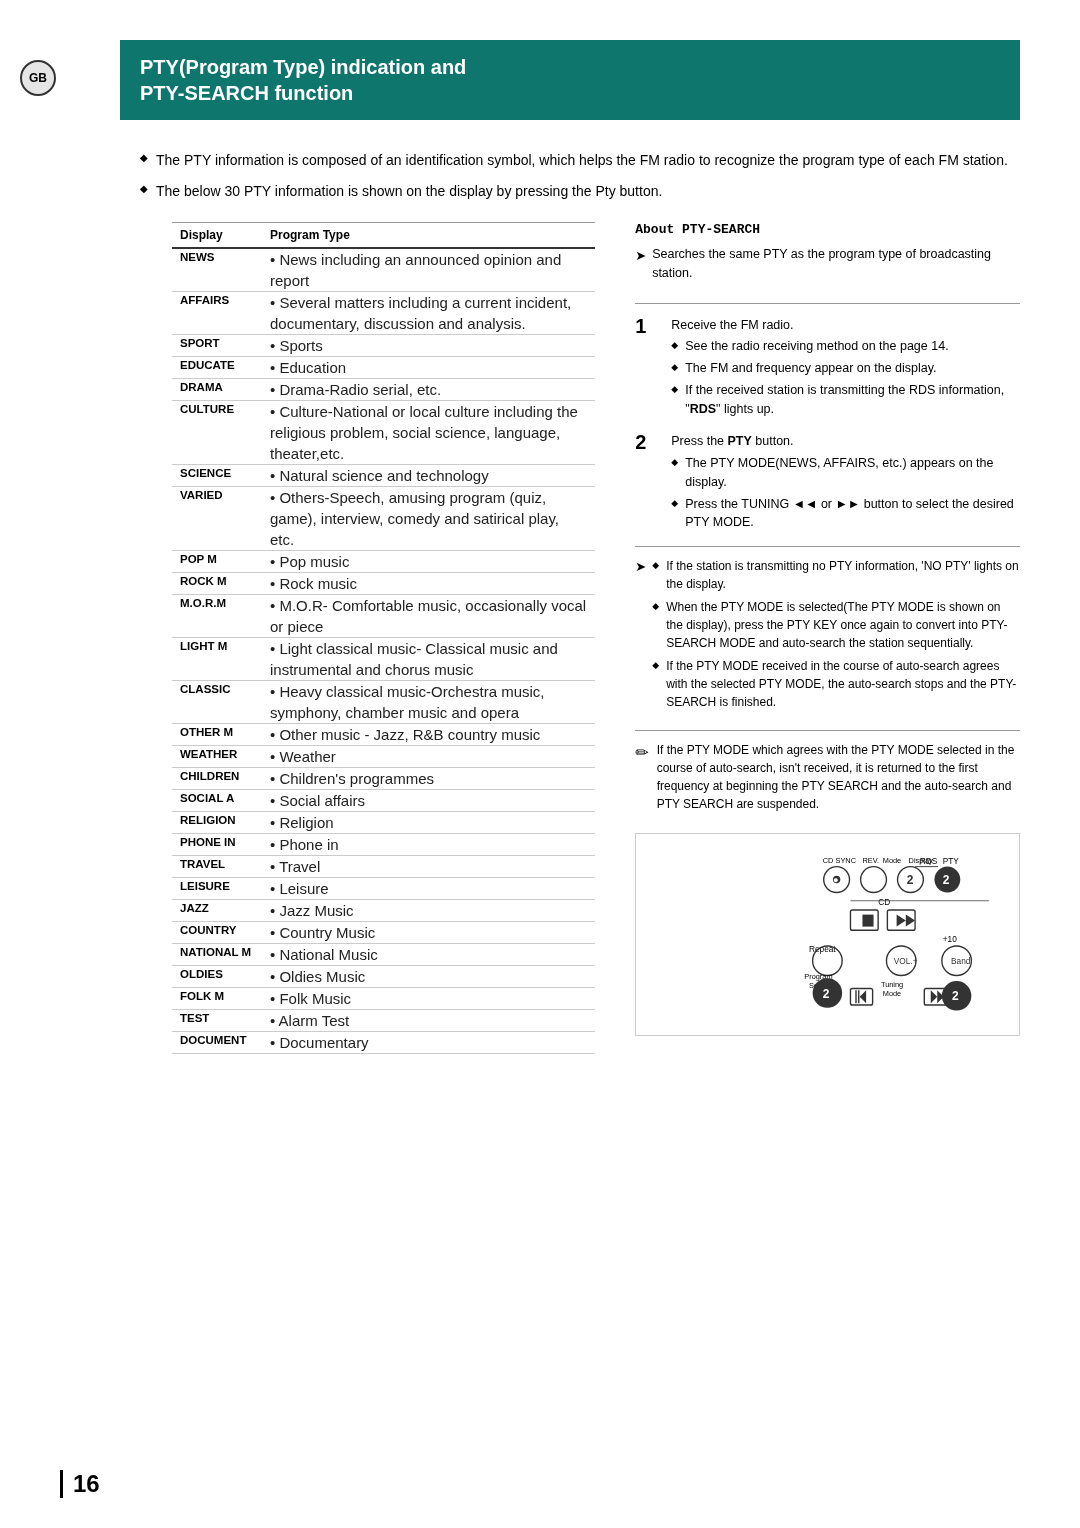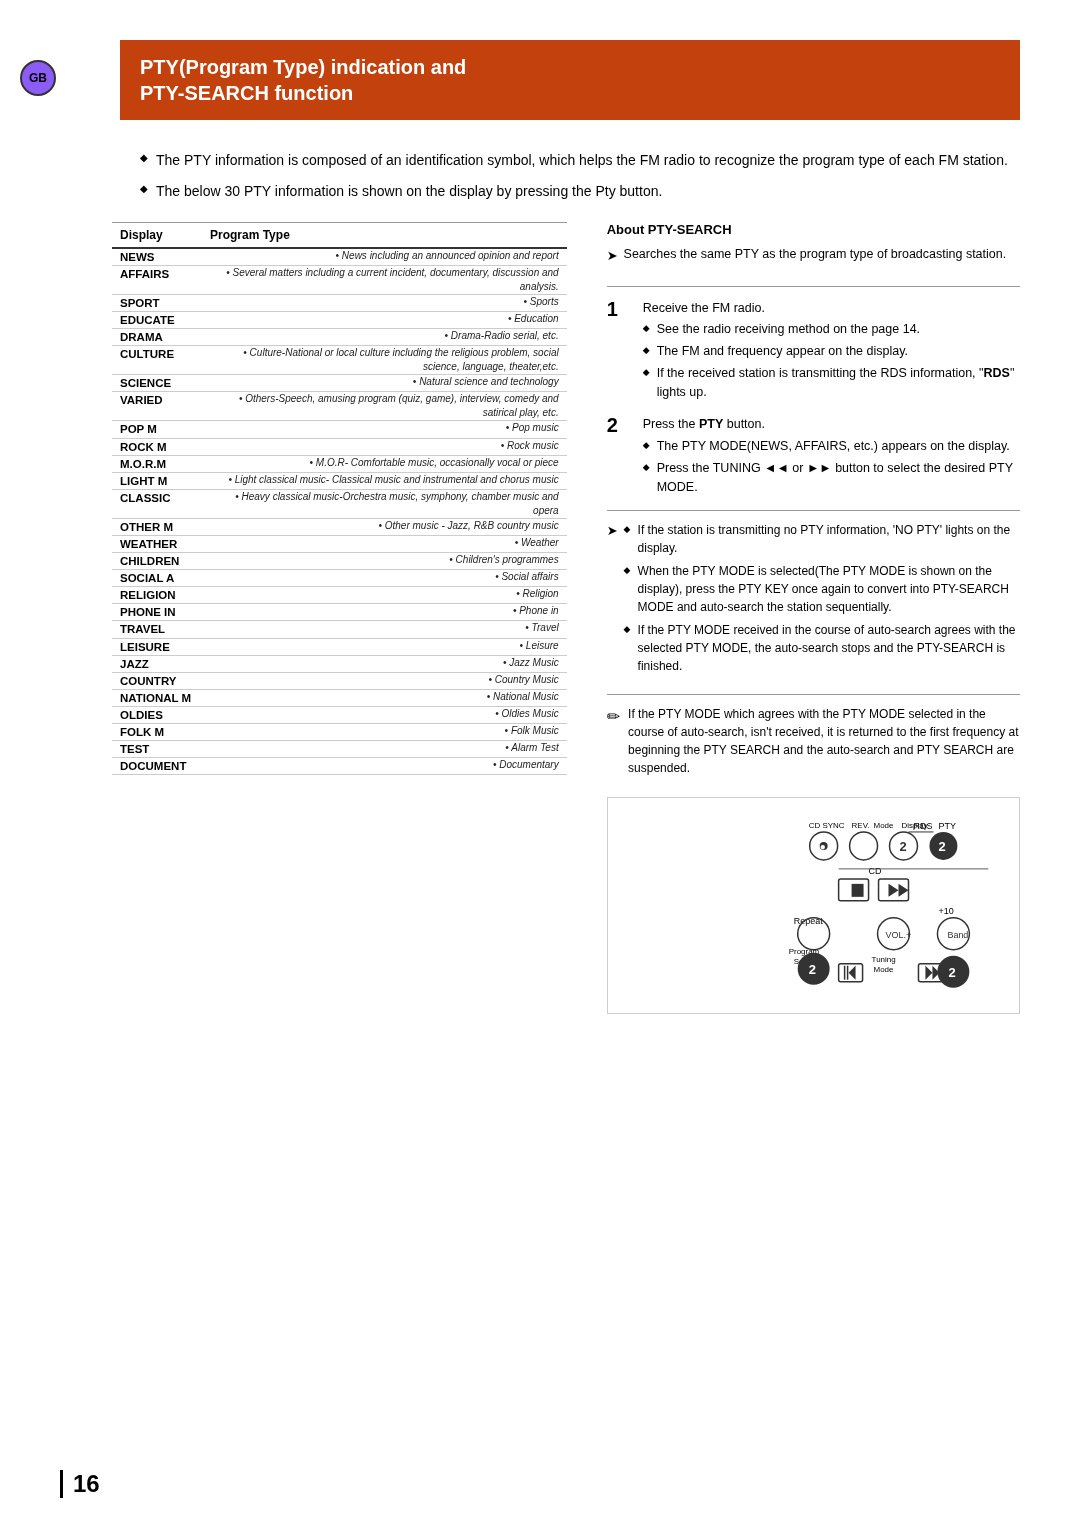--- a/index.html
+++ b/index.html
@@ -27,26 +27,26 @@
       top: 60px;
       width: 36px;
       height: 36px;
       border: 2px solid #333;
       border-radius: 50%;
       display: flex;
       align-items: center;
       justify-content: center;
       font-size: 12px;
       font-weight: bold;
-      background: #8b5cf6;
+      background: #e5e5e5;
     }
 
     
     .title-box {
-      background: #c2410c;
+      background: #0f766e;
       color: #fff;
       padding: 14px 20px;
       margin-left: 60px;
       margin-bottom: 30px;
     }
     .title-box h1 {
       font-size: 20px;
       font-weight: bold;
       line-height: 1.3;
     }
@@ -67,21 +67,21 @@
       content: '◆';
       position: absolute;
       left: 0;
       font-size: 10px;
     }
 
     
     .two-col {
       display: flex;
       gap: 40px;
-      margin-left: 52px;
+      margin-left: 112px;
     }
 
     .left-col {
       flex: 1.1;
     }
 
     .right-col {
       flex: 1;
     }
 
@@ -111,35 +111,34 @@
     }
 
     .pty-table tbody tr td:first-child {
       font-weight: bold;
       white-space: nowrap;
       width: 90px;
       font-size: 11.5px;
     }
 
     .pty-table tbody tr td:last-child {
-      font-size: 10px;
-      font-style: italic;
+      font-size: 15px;
       color: #222;
-      text-align: right;
     }
 
     
     .about-section {
       margin-bottom: 20px;
     }
 
     .about-title {
       font-weight: bold;
       font-size: 13px;
       margin-bottom: 8px;
+      font-family: Liberation Mono, monospace;
     }
 
     .arrow-block {
       display: flex;
       align-items: flex-start;
       margin-bottom: 14px;
       font-size: 12.5px;
       line-height: 1.5;
     }
 

